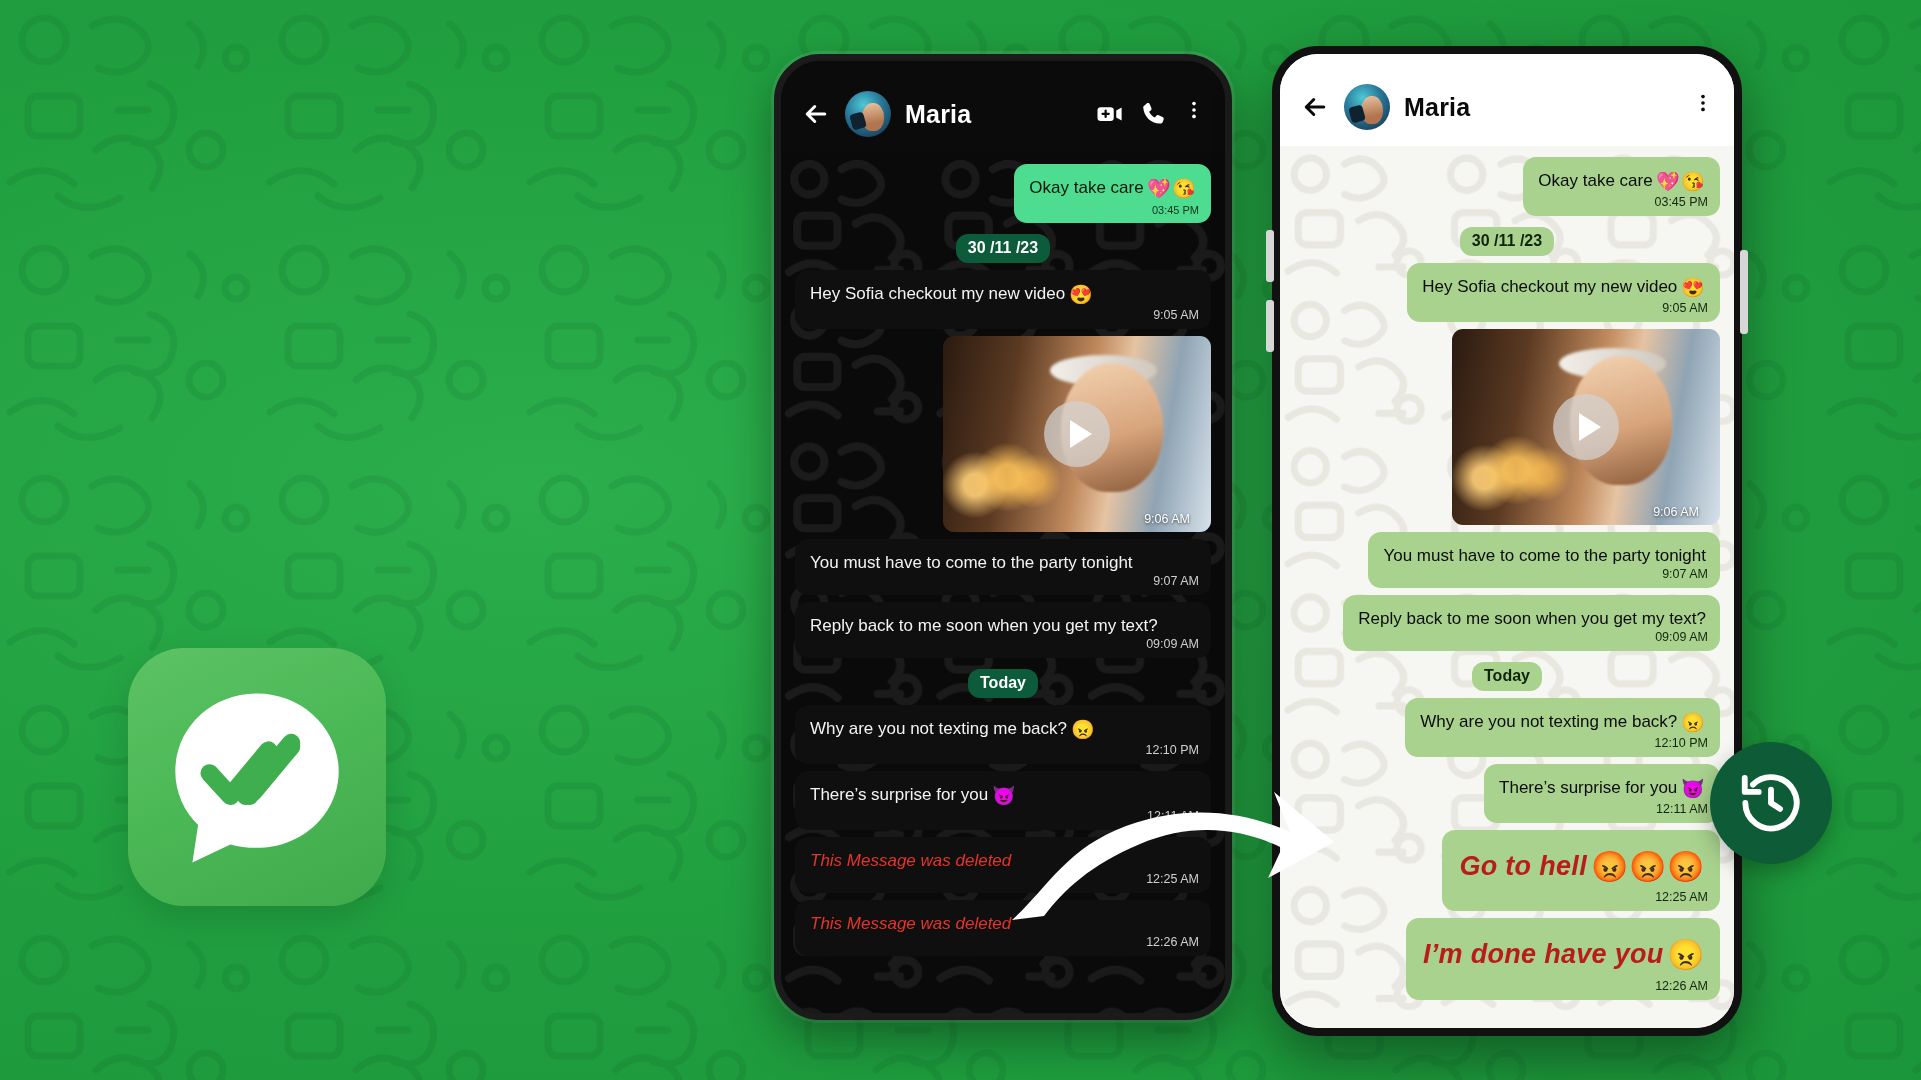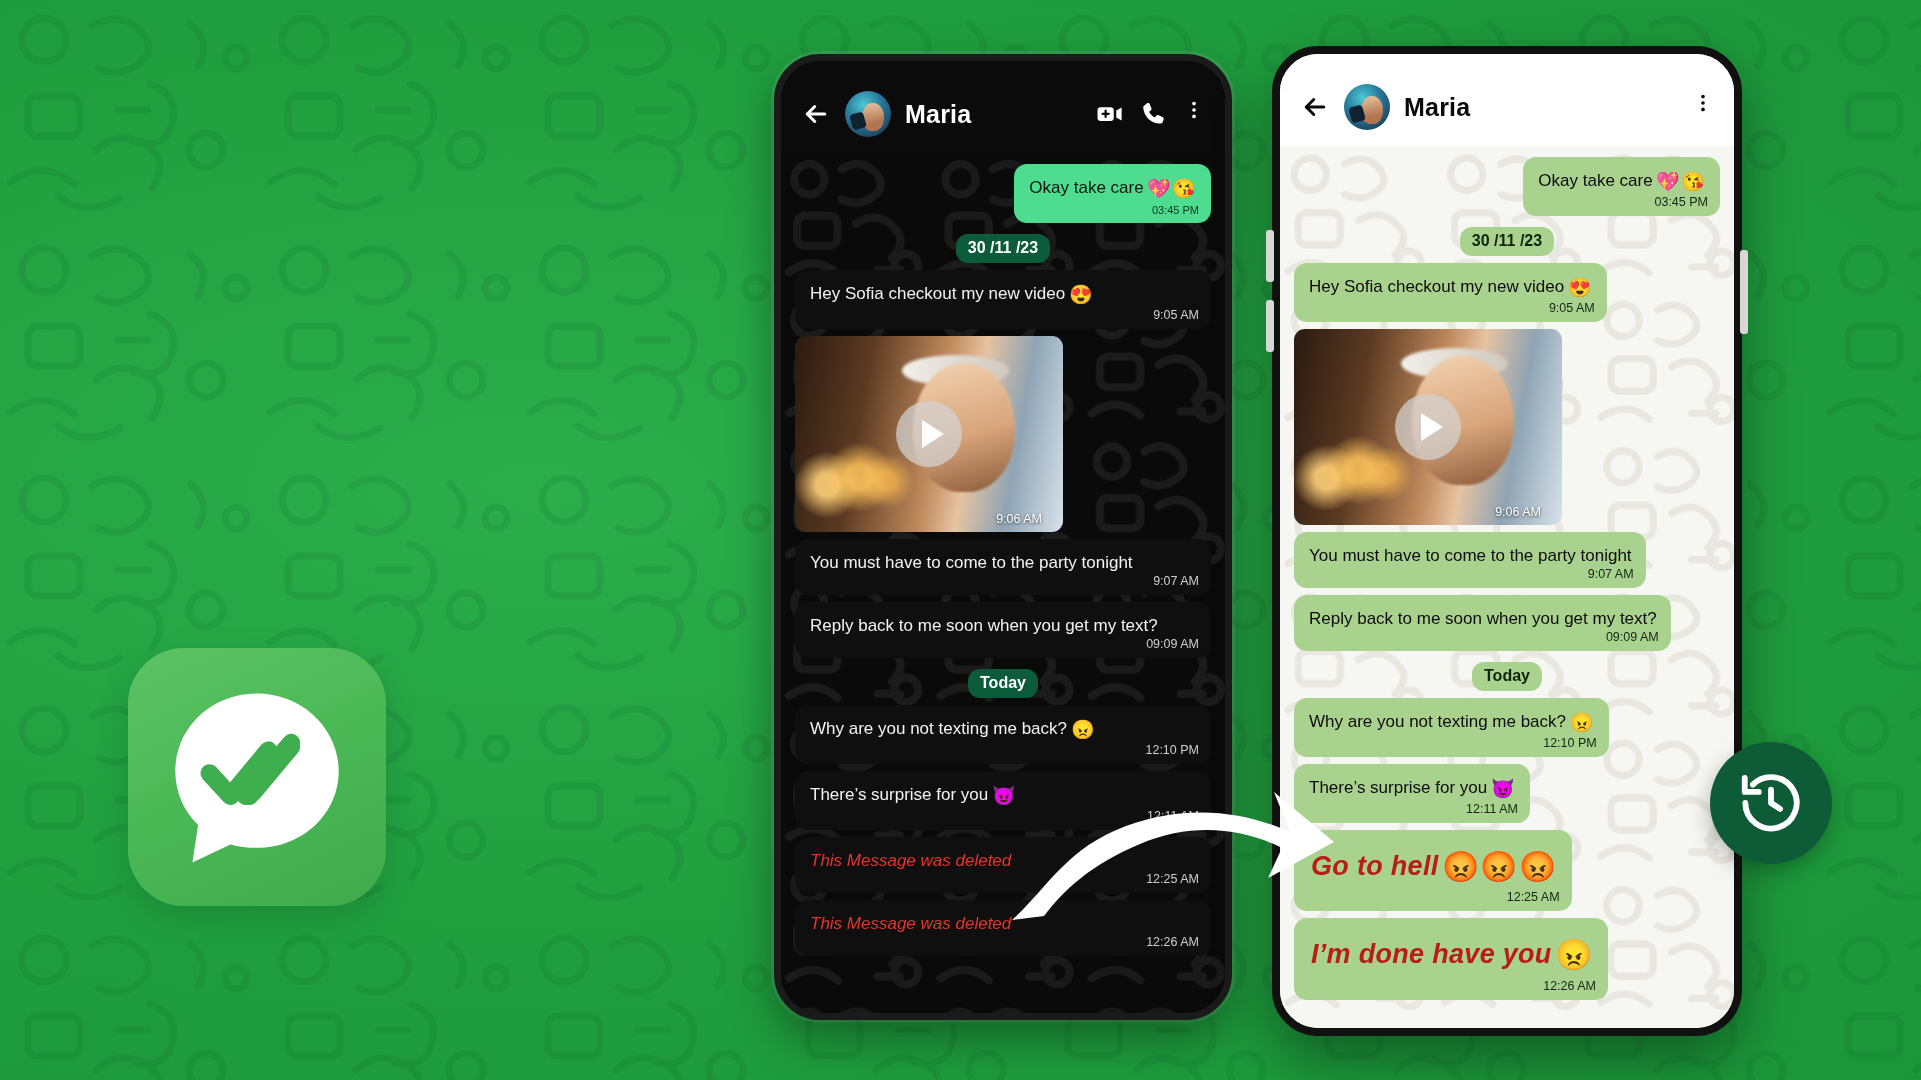--- a/index.html
+++ b/index.html
@@ -133,21 +133,21 @@
   .stream-bg svg { width: 100%; height: 100%; display: block; }
   #phone-dark .stream { background: #0a0a0a; }
   #phone-dark .stream-bg { opacity: .85; }
   #phone-light .stream { background: #f6f6f3; }
   #phone-light .stream-bg { opacity: .55; }
 
   .msgs { position: relative; z-index: 2; display: flex; flex-direction: column; }
 
   .row { display: flex; margin-top: 11px; }
   .row.out { justify-content: flex-end; }
-  .row.in  { justify-content: flex-start; margin-top: 7px; }
+  .row.in  { justify-content: flex-end; margin-top: 7px; }
   .row.center { justify-content: center; }
 
   .bubble {
     position: relative;
     border-radius: 13px;
     padding: 13px 14px 22px 15px;
     max-width: 100%;
     min-width: 150px;
     font-size: 17px;
     line-height: 1.25;

